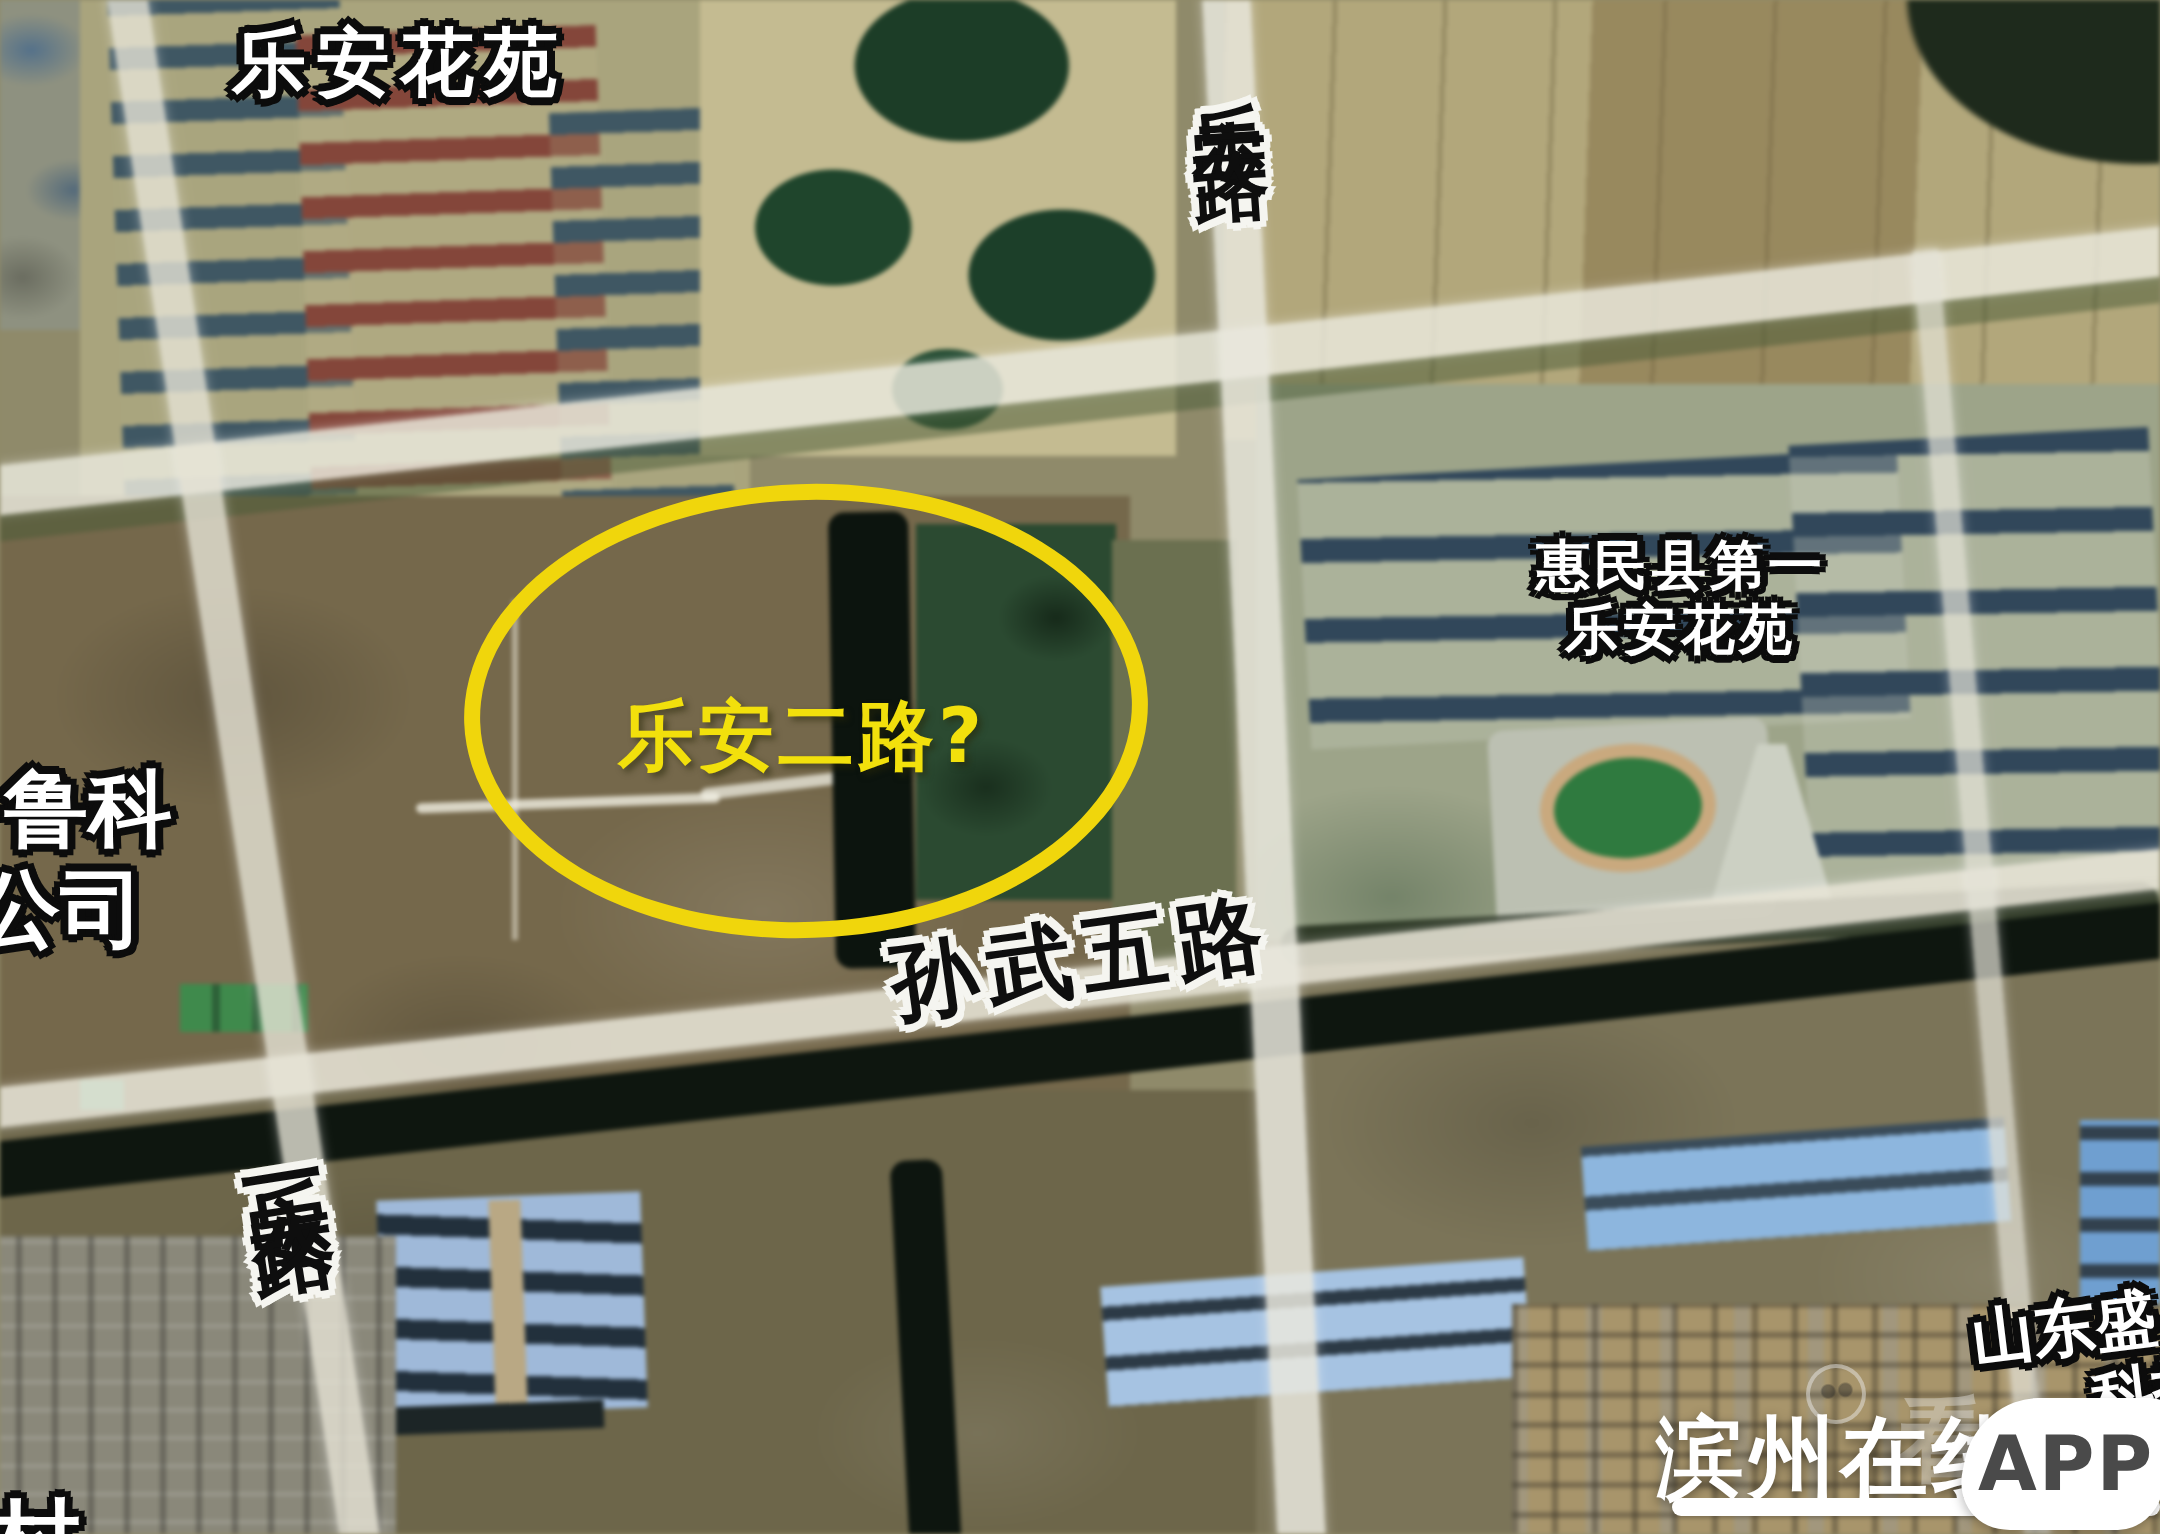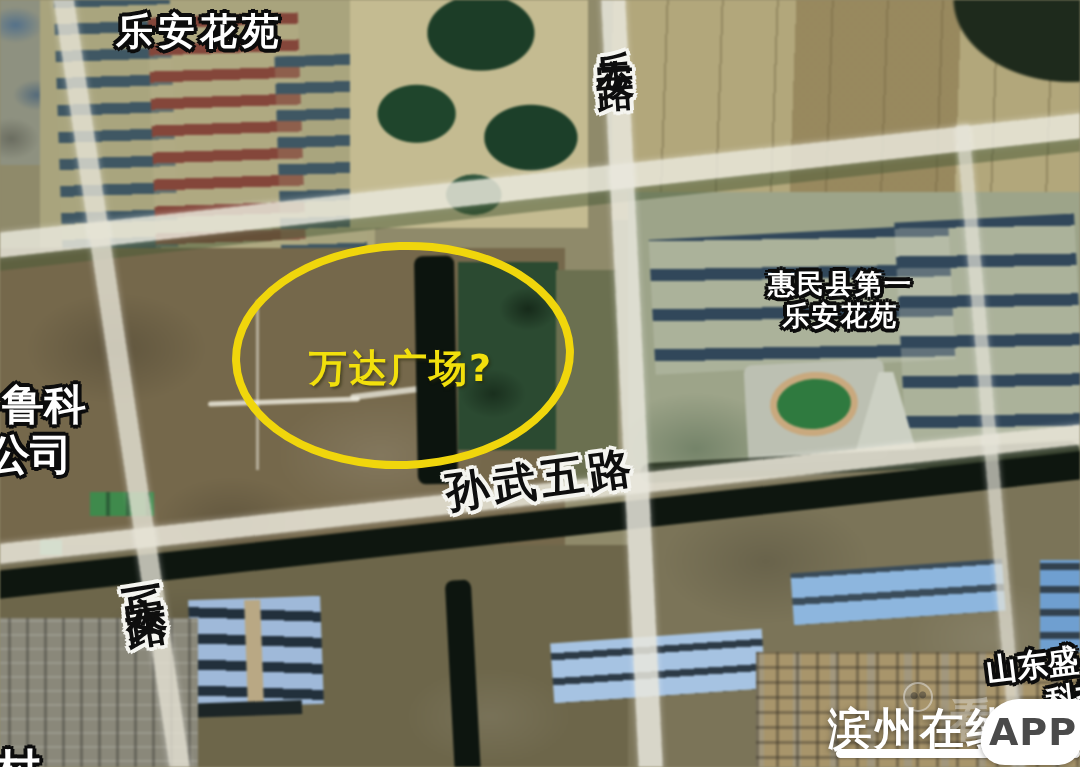--- a/index.html
+++ b/index.html
@@ -167,21 +167,21 @@
     <div class="road road-e2"></div>
     <div class="road road-fe"></div>
   </div>
 
   <div class="ellipse"></div>
 
   <div class="lbl ob lb-huayuan">乐安花苑</div>
 
   <div class="lbl ow vert lb-erlu">乐安二路</div>
 
-  <div class="lbl lb-wanda">万达广场?</div>
+  <div class="lbl lb-wanda">乐安二路?</div>
 
   <div class="lbl ob lb-school">
     <span class="l1" style="position:static;display:block">惠民县第一</span>
     <span class="l2" style="position:static;display:block">乐安花苑</span>
   </div>
 
   <div class="lbl ow lb-sunwu">孙武五路</div>
 
   <div class="lbl ow vert lb-yilu">乐安一路</div>
 

